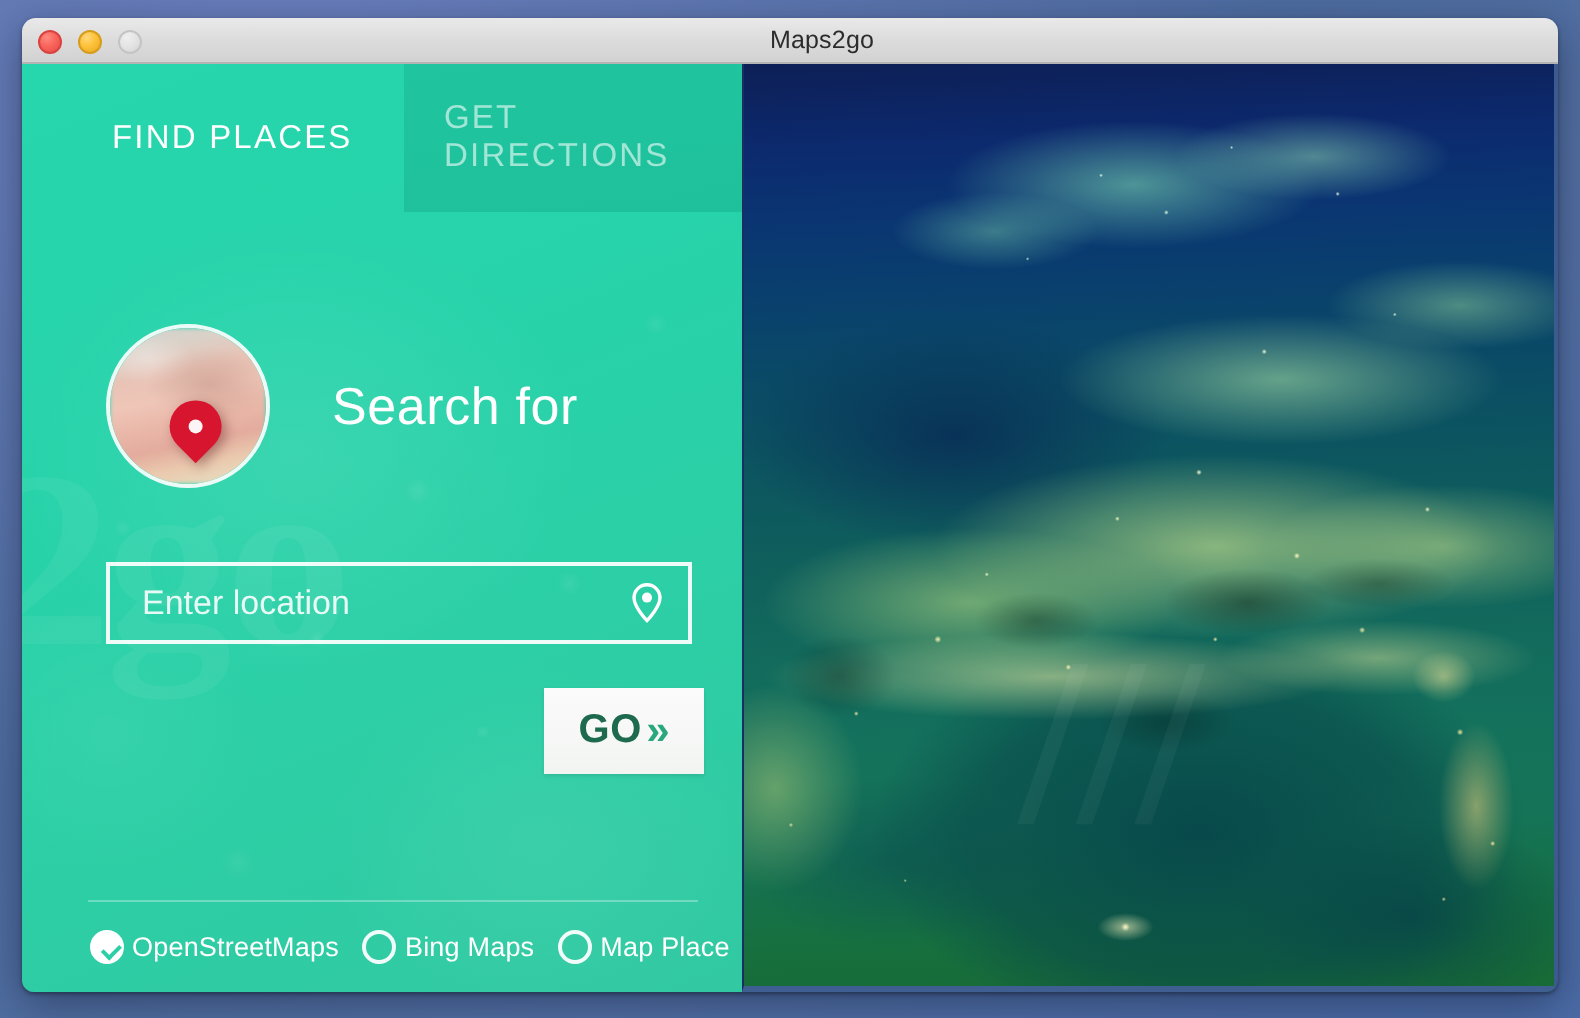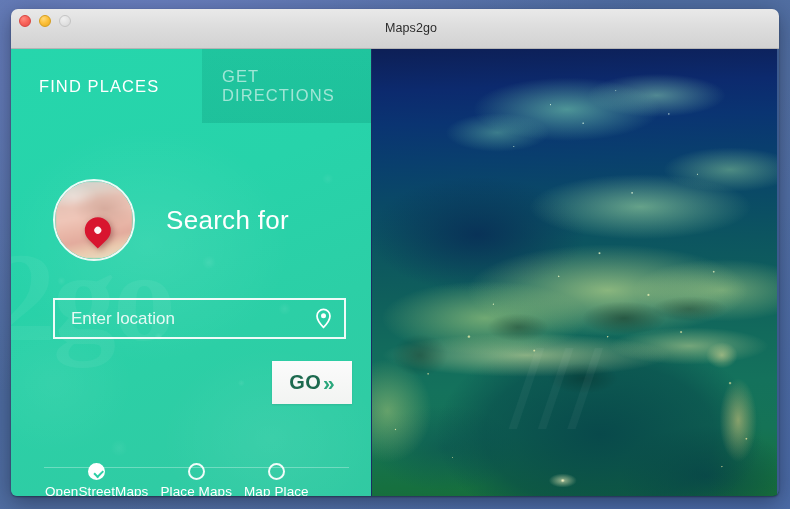--- a/index.html
+++ b/index.html
@@ -30,21 +30,21 @@
     width: 768px;
     height: 487px;
     border-radius: 7px 7px 6px 6px;
     overflow: hidden;
     box-shadow: 0 6px 22px rgba(12,20,40,.45), 0 1px 2px rgba(0,0,0,.4);
   }
 
   
   #titlebar {
     position: relative;
-    height: 40px;
+    height: 23px;
     background: linear-gradient(180deg, #e9e9e9 0%, #dcdcdc 50%, #d2d2d2 100%);
     border-bottom: 1px solid #b4b4b4;
     display: flex;
     align-items: center;
     padding-left: 32px;
   }
   #traffic {
     position: absolute;
     left: 8px;
     top: 0;
@@ -138,21 +138,21 @@
   .tab {
     display: flex;
     align-items: center;
     font-size: 16.5px;
     letter-spacing: 1.1px;
     cursor: pointer;
     user-select: none;
   }
   .tab.active {
     width: 191px;
-    padding-left: 28px;
+    padding-left: 45px;
     color: #ffffff;
     background: transparent;
     text-align: right;
   }
   .tab.inactive {
     flex: 1;
     padding-left: 20px;
     color: rgba(255,255,255,.58);
     background: linear-gradient(180deg, rgba(6,140,112,.22) 0%, rgba(6,140,112,.26) 100%);
   }
@@ -307,21 +307,20 @@
     align-items: center;
     gap: 12px;
     z-index: 3;
   }
   .provider {
     display: flex;
     align-items: center;
     gap: 4px;
     cursor: pointer;
     user-select: none;
-    flex-direction: column;
   }
   .radio {
     width: 17px; height: 17px;
     border-radius: 50%;
     border: 2px solid rgba(255,255,255,.93);
     position: relative;
     flex: 0 0 17px;
   }
   .radio.checked {
     background: #ffffff;
@@ -514,21 +513,21 @@
 
         <div id="divider"></div>
 
         <div id="providers">
           <div class="provider">
             <span class="radio checked"></span>
             <span class="provider-label">OpenStreetMaps</span>
           </div>
           <div class="provider">
             <span class="radio"></span>
-            <span class="provider-label">Place Maps</span>
+            <span class="provider-label">Bing Maps</span>
           </div>
           <div class="provider">
             <span class="radio"></span>
             <span class="provider-label">Map Place</span>
           </div>
         </div>
       </div>
 
       <div id="map">
         <div class="layer" id="map-base"></div>

